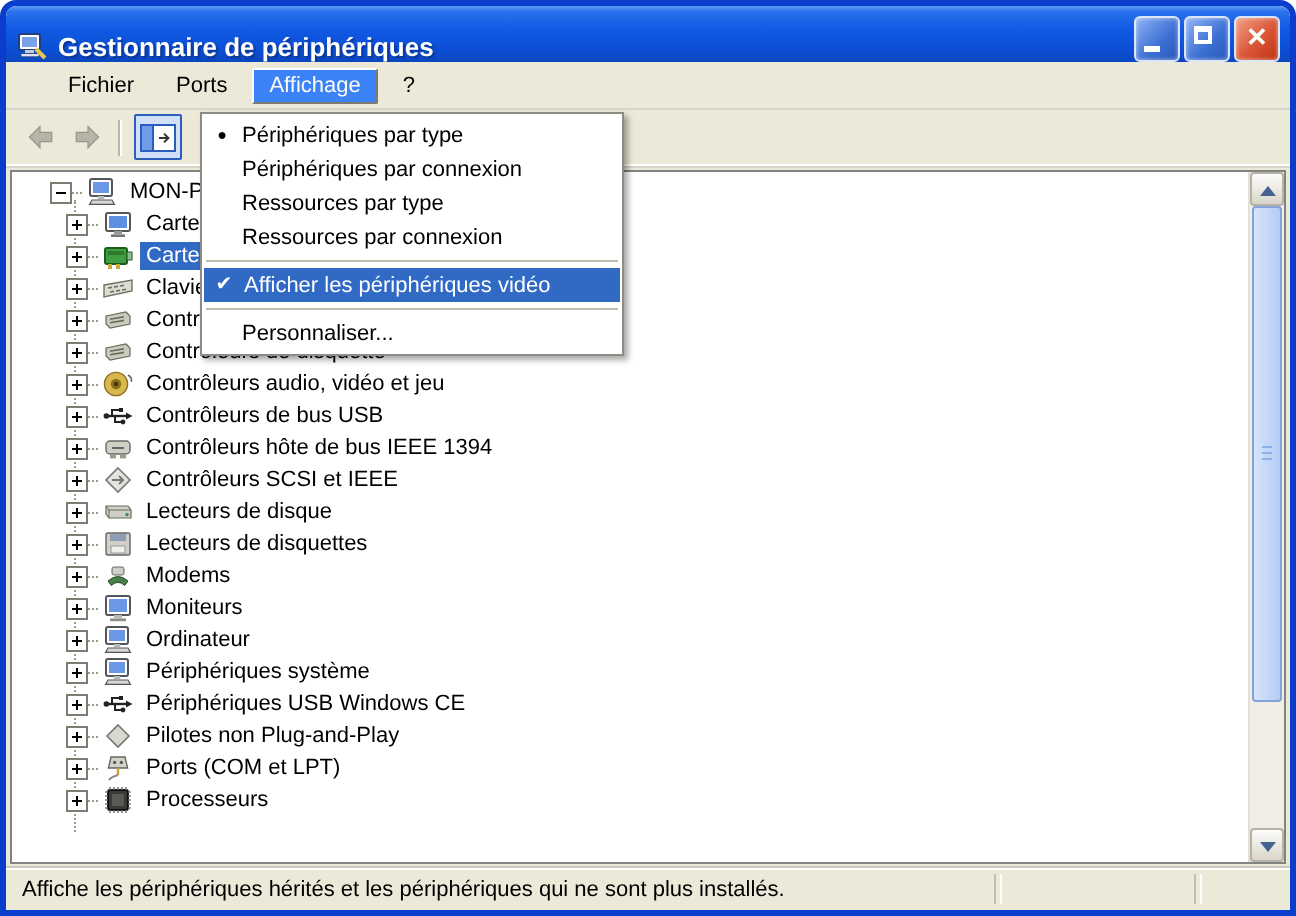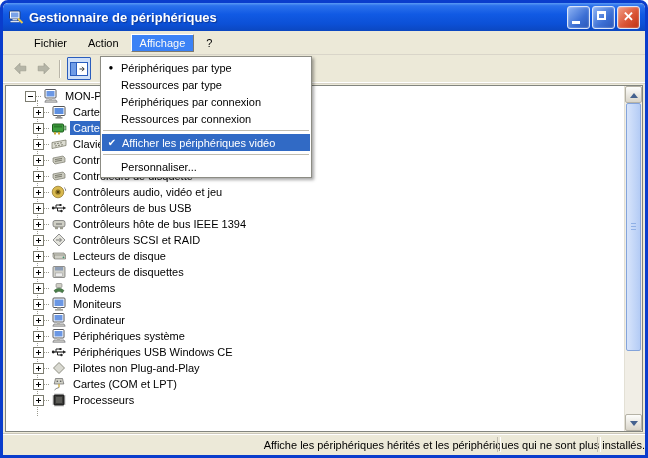--- a/index.html
+++ b/index.html
@@ -7,21 +7,21 @@
     width:648px;height:458px;position:relative;overflow:hidden;
     font-family:"Liberation Sans",sans-serif;font-size:11px;background:#fff;
   }
   .window{
     position:absolute;inset:0;
     border:3px solid #0a3dcc;border-radius:8px 8px 0 0;
     background:#ece9d8;display:flex;flex-direction:column;overflow:hidden;
   }
   
   .titlebar{
-    height:28px;flex:none;display:flex;align-items:center;padding:0 5px;
+    height:28px;flex:none;display:flex;align-items:flex-end;padding:0 5px;
     background:linear-gradient(180deg,#5a9af4 0%,#2b71ec 10%,#115ae4 40%,#0c50d6 75%,#0b47c0 100%);
     border-radius:5px 5px 0 0;
   }
   .title-icon{width:16px;height:16px;flex:none;}
   .title-text{
     color:#fff;font-weight:bold;font-size:13px;margin-left:5px;flex:1;
     text-shadow:1px 1px 1px #0b3594;white-space:nowrap;overflow:hidden;
   }
   .tb-btn{
     width:21px;height:21px;border-radius:3px;border:1px solid #dce6f8;margin-left:2px;
@@ -81,21 +81,21 @@
   .sb-down .sb-arrow{top:6px;border-top:5px solid #44618f;}
   .sb-thumb{
     position:absolute;left:1px;right:1px;top:17px;height:248px;border-radius:2px;
     background:linear-gradient(90deg,#d7e4fb,#b4ccf5);border:1px solid #83a3da;box-sizing:border-box;
   }
   .sb-grip{position:absolute;left:4px;right:4px;top:50%;margin-top:-4px;height:8px;
     background:repeating-linear-gradient(180deg,#8fb0e6 0 1px,transparent 1px 3px);}
   
   .statusbar{
     height:21px;flex:none;display:flex;align-items:center;padding-left:8px;
-    background:#ece9d8;border-top:1px solid #cbc7ba;box-shadow:inset 0 1px 0 #fff;position:relative;justify-content:flex-end;
+    background:#ece9d8;border-top:1px solid #cbc7ba;box-shadow:inset 0 1px 0 #fff;position:relative;
   }
   .sb-div{position:absolute;top:3px;bottom:3px;width:2px;border-left:1px solid #c2beb0;border-right:1px solid #fff;}
   .sb-div.d1{left:494px;}
   .sb-div.d2{left:594px;}
   
   .viewmenu{
     position:absolute;left:100px;top:56px;width:210px;z-index:40;background:#fff;
     border:1px solid #8c8c84;box-shadow:2px 2px 3px rgba(0,0,0,.35);padding:2px 0;
   }
   .vm-item{height:17px;display:flex;align-items:center;color:#000;cursor:default;}
@@ -126,21 +126,21 @@
     <span class="tb-btn btn-blue">
         <span class="glyph-max"></span>
       </span>
     <span class="tb-btn btn-red">
         <span class="glyph-close">✕</span>
       </span>
   </div>
 
   <div class="menubar" id="menubar">
       <span class="mb-item">Fichier</span>
-      <span class="mb-item">Action</span>
+      <span class="mb-item">Ports</span>
       <span class="mb-item active">Affichage</span>
       <span class="mb-item">?</span>
     </div>
 
   <div class="toolbar">
     <span class="tool-icon">
       <svg viewBox="0 0 16 16" width="18" height="17">
           <path d="M8 3 L3 8 L8 13 L8 10.2 L13.5 10.2 L13.5 5.8 L8 5.8 Z" fill="#b5b5a7" stroke="#98988a" stroke-width="0.6"></path>
         </svg>
     </span>
@@ -285,21 +285,21 @@
         </div>
         <div class="row child">
           <span class="exp plus"></span>
           <span class="stub"></span>
           <span class="ticon">
             <svg viewBox="0 0 16 16">
               <path d="M8 2 L14 8 L8 14 L2 8 Z" fill="#e4e4dc" stroke="#777" stroke-width="0.8"></path>
               <path d="M5 8h5M8.5 6l2 2-2 2" stroke="#777" fill="none"></path>
             </svg>
           </span>
-          <span class="tlabel">Contrôleurs SCSI et RAID</span>
+          <span class="tlabel">Contrôleurs SCSI et IEEE</span>
         </div>
         <div class="row child">
           <span class="exp plus"></span>
           <span class="stub"></span>
           <span class="ticon">
             <svg viewBox="0 0 16 16">
               <path d="M2 5 L13 5 L14.5 7 L14.5 11 L3.5 11 L2 9 Z" fill="#cfcfc6" stroke="#6a6a5e" stroke-width="0.6"></path>
               <path d="M3.5 11V7L2 5M3.5 7h11" stroke="#6a6a5e" stroke-width="0.5" fill="none"></path>
               <circle cx="12.5" cy="9.3" r="0.9" fill="#3f8f6f"></circle>
             </svg>
@@ -399,21 +399,21 @@
           <span class="stub"></span>
           <span class="ticon">
             <svg viewBox="0 0 16 16">
               <path d="M4.5 2.5 L11.5 2.5 L12.8 8 L3.2 8 Z" fill="#d2d2c8" stroke="#666" stroke-width="0.7"></path>
               <circle cx="6.3" cy="5.2" r="0.8" fill="#555"></circle>
               <circle cx="9.7" cy="5.2" r="0.8" fill="#555"></circle>
               <path d="M8 8v3.5" stroke="#caa93c" stroke-width="1.3"></path>
               <path d="M8 11.5q-3.5 1-4.5 2.5" stroke="#888" fill="none"></path>
             </svg>
           </span>
-          <span class="tlabel">Cartes (COM et LPT)</span>
+          <span class="tlabel">Ports (COM et LPT)</span>
         </div>
         <div class="row child">
           <span class="exp plus"></span>
           <span class="stub"></span>
           <span class="ticon">
             <svg viewBox="0 0 16 16">
               <rect x="3" y="3" width="10" height="10" rx="1" fill="#3a3a38" stroke="#111"></rect>
               <rect x="5" y="5" width="6" height="6" fill="#5a5a56"></rect>
               <path d="M4 1.5V3M6 1.5V3M8 1.5V3M10 1.5V3M12 1.5V3M4 13v1.5M6 13v1.5M8 13v1.5M10 13v1.5M12 13v1.5M1.5 4H3M1.5 6H3M1.5 8H3M1.5 10H3M1.5 12H3M13 4h1.5M13 6h1.5M13 8h1.5M13 10h1.5M13 12h1.5" stroke="#777" stroke-width="0.8"></path>
             </svg>
@@ -442,25 +442,25 @@
 
 </div>
 
 <div class="viewmenu" id="viewmenu">
     <div class="vm-item">
       <span class="vm-gutter vm-bullet">●</span>
       <span>Périphériques par type</span>
     </div>
     <div class="vm-item">
       <span class="vm-gutter"></span>
-      <span>Ressources par type</span>
+      <span>Périphériques par connexion</span>
     </div>
     <div class="vm-item">
       <span class="vm-gutter"></span>
-      <span>Périphériques par connexion</span>
+      <span>Ressources par type</span>
     </div>
     <div class="vm-item">
       <span class="vm-gutter"></span>
       <span>Ressources par connexion</span>
     </div>
     <div class="vm-sep"></div>
     <div class="vm-item hl">
       <span class="vm-gutter">✔</span>
       <span>Afficher les périphériques vidéo</span>
     </div>

